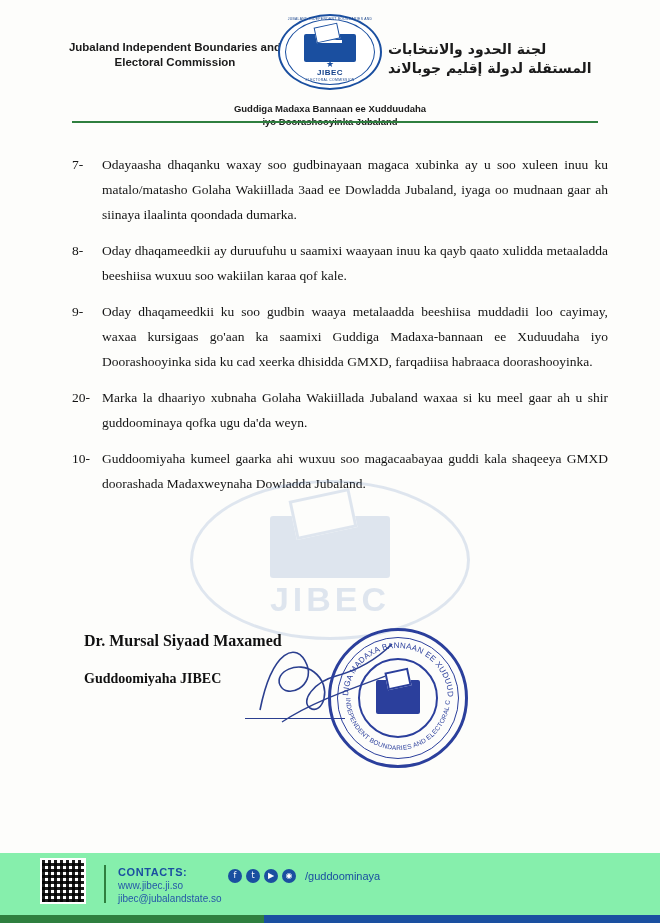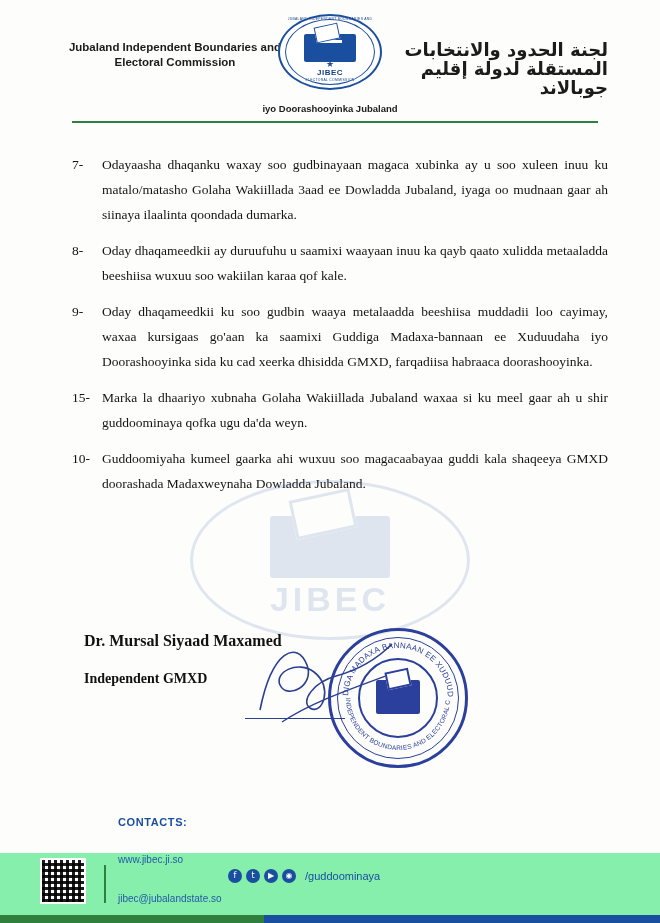--- a/index.html
+++ b/index.html
@@ -39,25 +39,25 @@
     font-weight: bold;
     font-size: 11.5px;
     line-height: 15px;
     color: #1b1b1b;
   }
   .org-name-ar {
     position: absolute;
     right: 52px;
     top: 26px;
     width: 220px;
-    text-align: right;
+    text-align: left;
     direction: rtl;
     font-family: "DejaVu Sans", sans-serif;
     font-weight: bold;
-    font-size: 18px;
+    font-size: 14px;
     line-height: 19px;
     color: #1b1b1b;
   }
   .logo-wrap {
     position: absolute;
     left: 50%;
     top: 0px;
     transform: translateX(-50%);
     width: 104px;
     height: 82px;
@@ -347,21 +347,20 @@
   .contacts .c-head {
     font-size: 11px;
     font-weight: bold;
     letter-spacing: .6px;
     margin-bottom: 2px;
   }
   .contacts .c-line {
     font-size: 10px;
     line-height: 12.5px;
     color: #2558a8;
-    margin-top: 26px;
   }
   .divider-v {
     position: absolute;
     left: 104px;
     bottom: 20px;
     width: 2px;
     height: 38px;
     background: #2f7f3f;
   }
   .social {
@@ -407,58 +406,59 @@
         <div class="logo-paper"></div>
       </div>
       <div class="logo-star">★</div>
       <div class="logo-label">JIBEC</div>
       <div class="logo-arc-text bottom">ELECTORAL COMMISSION</div>
     </div>
 
     <div class="org-name-ar">لجنة الحدود والانتخابات المستقلة لدولة إقليم جوبالاند</div>
 
     <div class="sub-title">
+      <div>Guddiga Madaxa Bannaan ee Xudduudaha</div>
       <div>iyo Doorashooyinka Jubaland</div>
     </div>
   </div>
   <div class="rule"></div>
 
   <div class="content">
     <div class="para">
       <div class="num">7-</div>
       <div class="txt">Odayaasha dhaqanku waxay soo gudbinayaan magaca xubinka ay u soo xuleen inuu ku matalo/matasho Golaha Wakiillada 3aad ee Dowladda Jubaland, iyaga oo mudnaan gaar ah siinaya ilaalinta qoondada dumarka.</div>
     </div>
     <div class="para">
       <div class="num">8-</div>
       <div class="txt">Oday dhaqameedkii ay duruufuhu u saamixi waayaan inuu ka qayb qaato xulidda metaaladda beeshiisa wuxuu soo wakiilan karaa qof kale.</div>
     </div>
     <div class="para">
       <div class="num">9-</div>
       <div class="txt">Oday dhaqameedkii ku soo gudbin waaya metalaadda beeshiisa muddadii loo cayimay, waxaa kursigaas go'aan ka saamixi Guddiga Madaxa-bannaan ee Xuduudaha iyo Doorashooyinka sida ku cad xeerka dhisidda GMXD, farqadiisa habraaca doorashooyinka.</div>
     </div>
     <div class="para">
-      <div class="num wide">15-</div>
+      <div class="num wide">20-</div>
       <div class="txt">Marka la dhaariyo xubnaha Golaha Wakiillada Jubaland waxaa si ku meel gaar ah u shir guddoominaya qofka ugu da'da weyn.</div>
     </div>
     <div class="para">
       <div class="num wide">10-</div>
       <div class="txt">Guddoomiyaha kumeel gaarka ahi wuxuu soo magacaabayaa guddi kala shaqeeya GMXD doorashada Madaxweynaha Dowladda Jubaland.</div>
     </div>
   </div>
 
   <div class="watermark">
     <div class="wm-ring"></div>
     <div class="wm-box"></div>
     <div class="wm-paper"></div>
     <div class="wm-label">JIBEC</div>
   </div>
 
   <div class="sig-block">
     <div class="sig-name">Dr. Mursal Siyaad Maxamed</div>
-    <div class="sig-title">Independent GMXD</div>
+    <div class="sig-title">Guddoomiyaha JIBEC</div>
   </div>
   <div class="sig-line"></div>
 
   <svg class="scribble" viewBox="0 0 170 110">
     <path d="M8 80 C 20 20, 45 10, 55 35 C 63 56, 35 70, 28 55 C 22 42, 46 30, 62 42
              C 82 57, 70 86, 58 78 C 48 71, 62 52, 84 46 C 110 39, 128 26, 140 14" fill="none" stroke="#2b3f8f" stroke-width="1.6"></path>
     <path d="M30 92 C 60 72, 96 60, 150 40" fill="none" stroke="#2b3f8f" stroke-width="1.3"></path>
   </svg>
 
   <div class="stamp">

